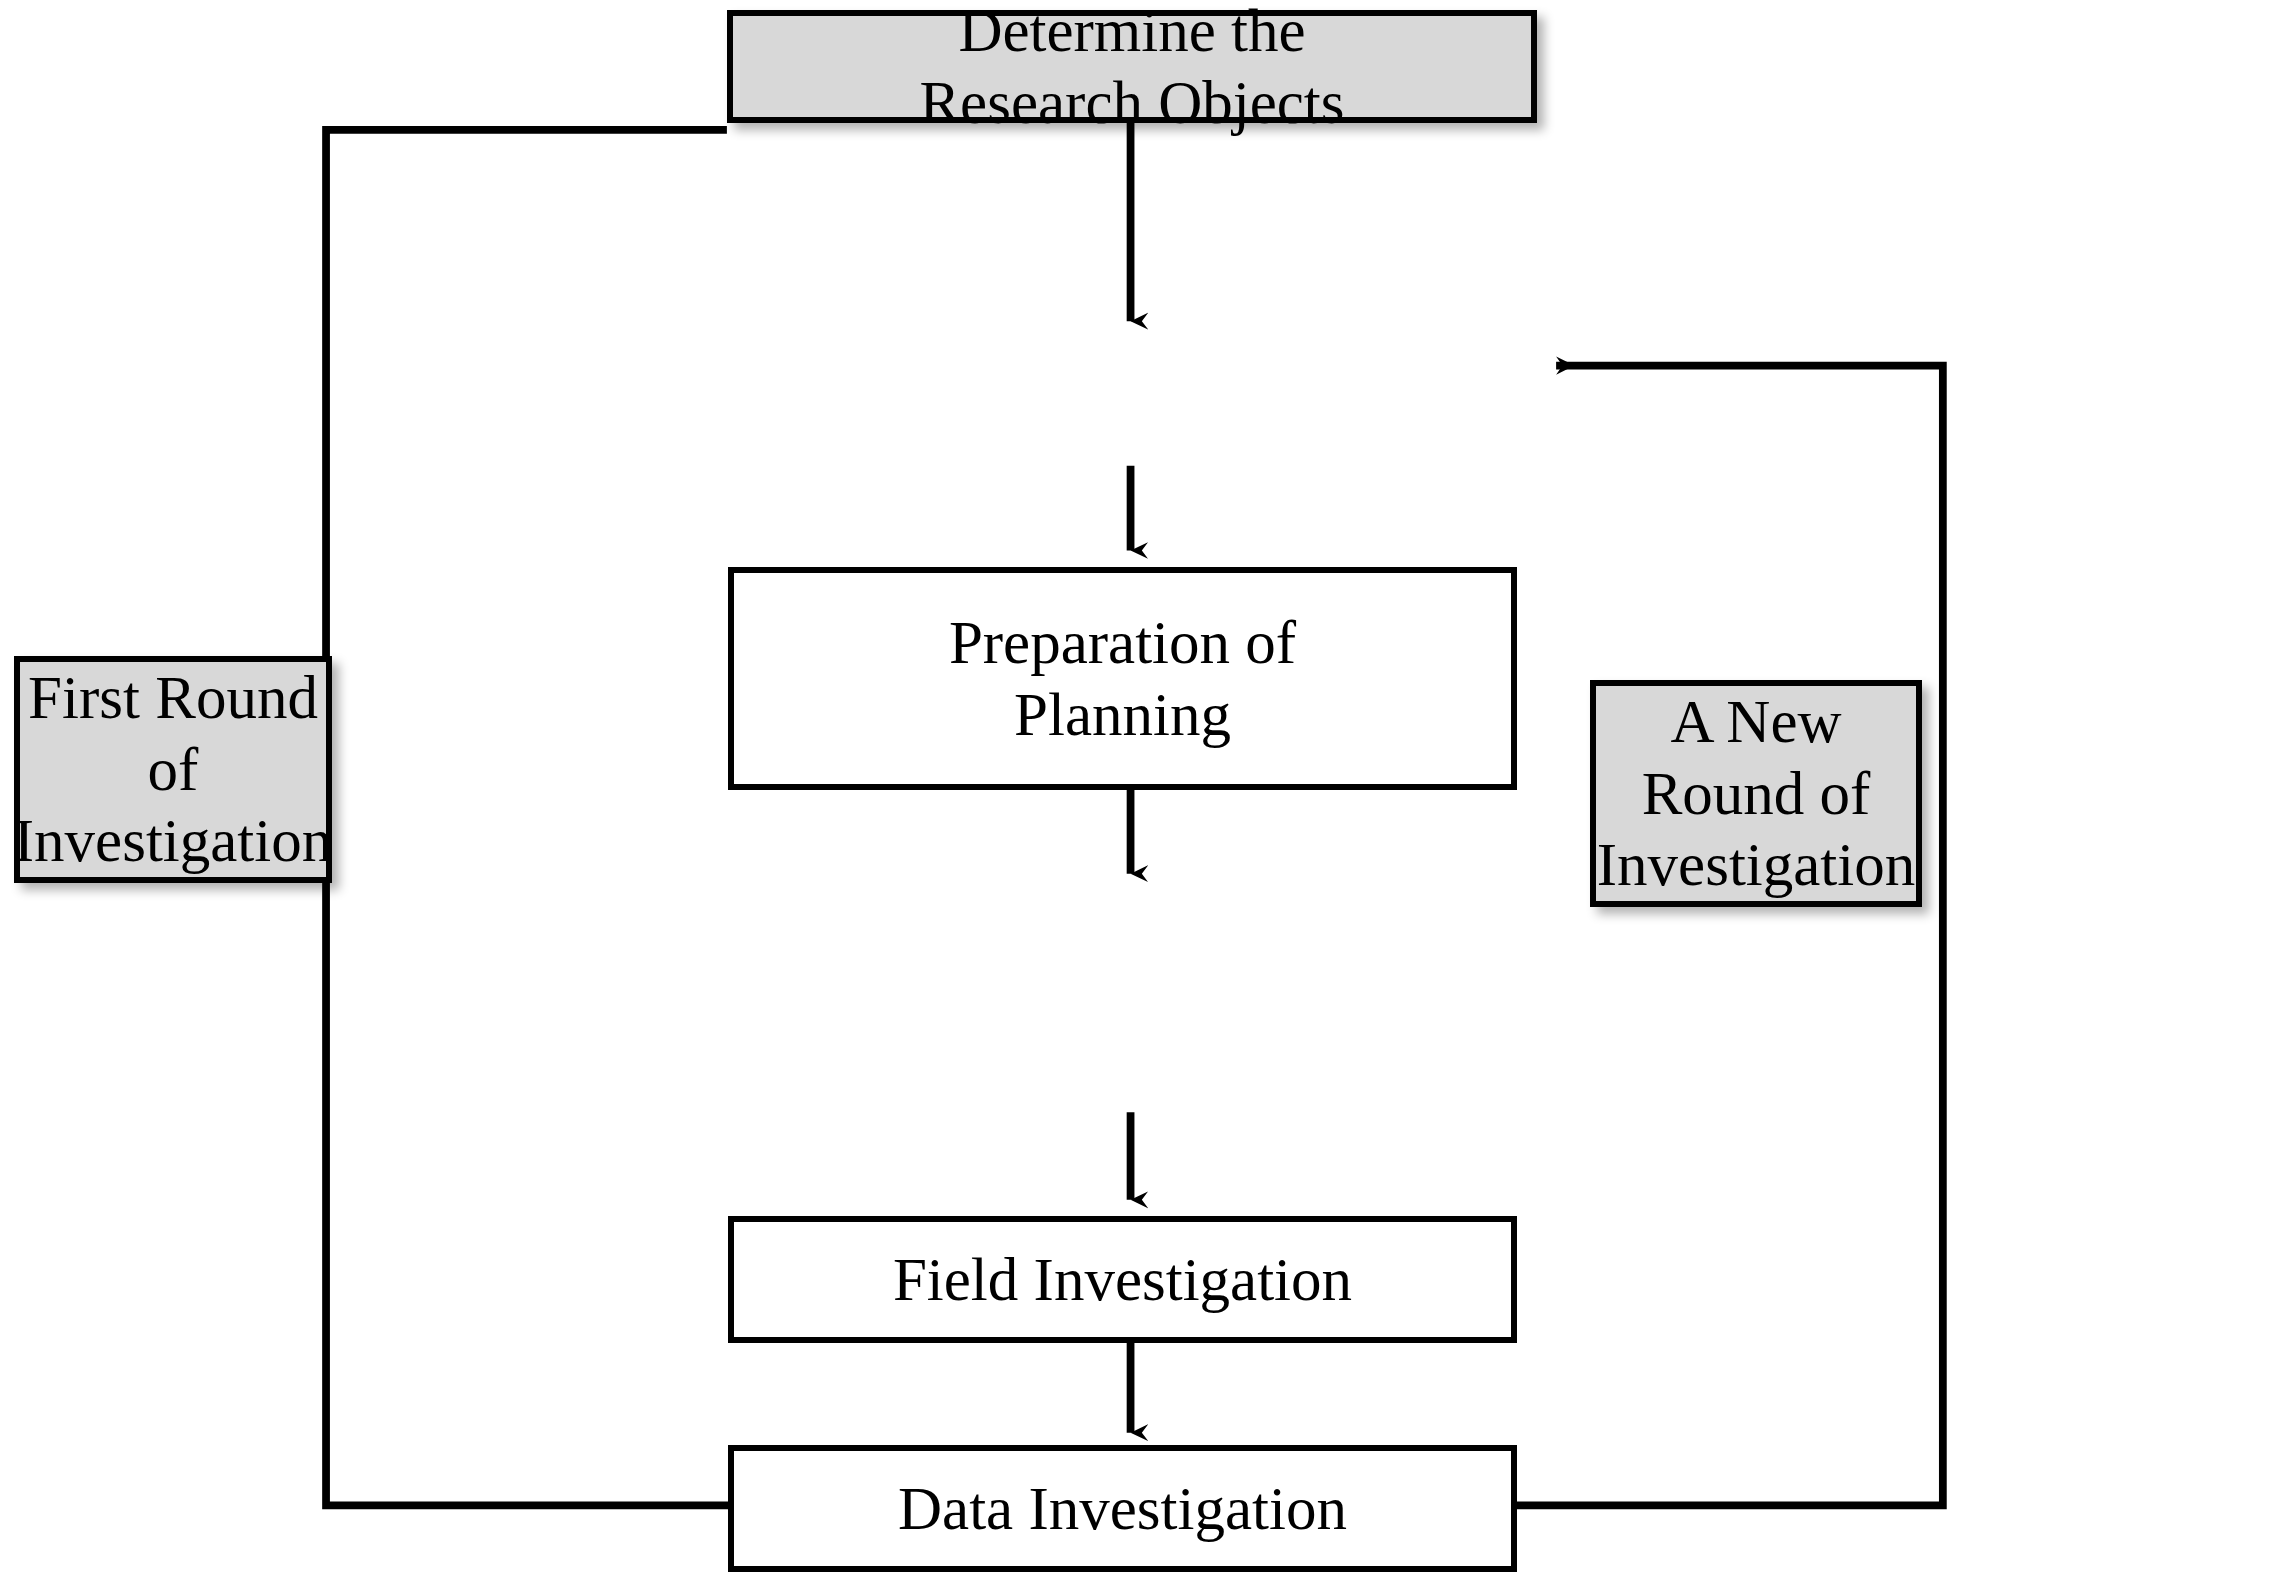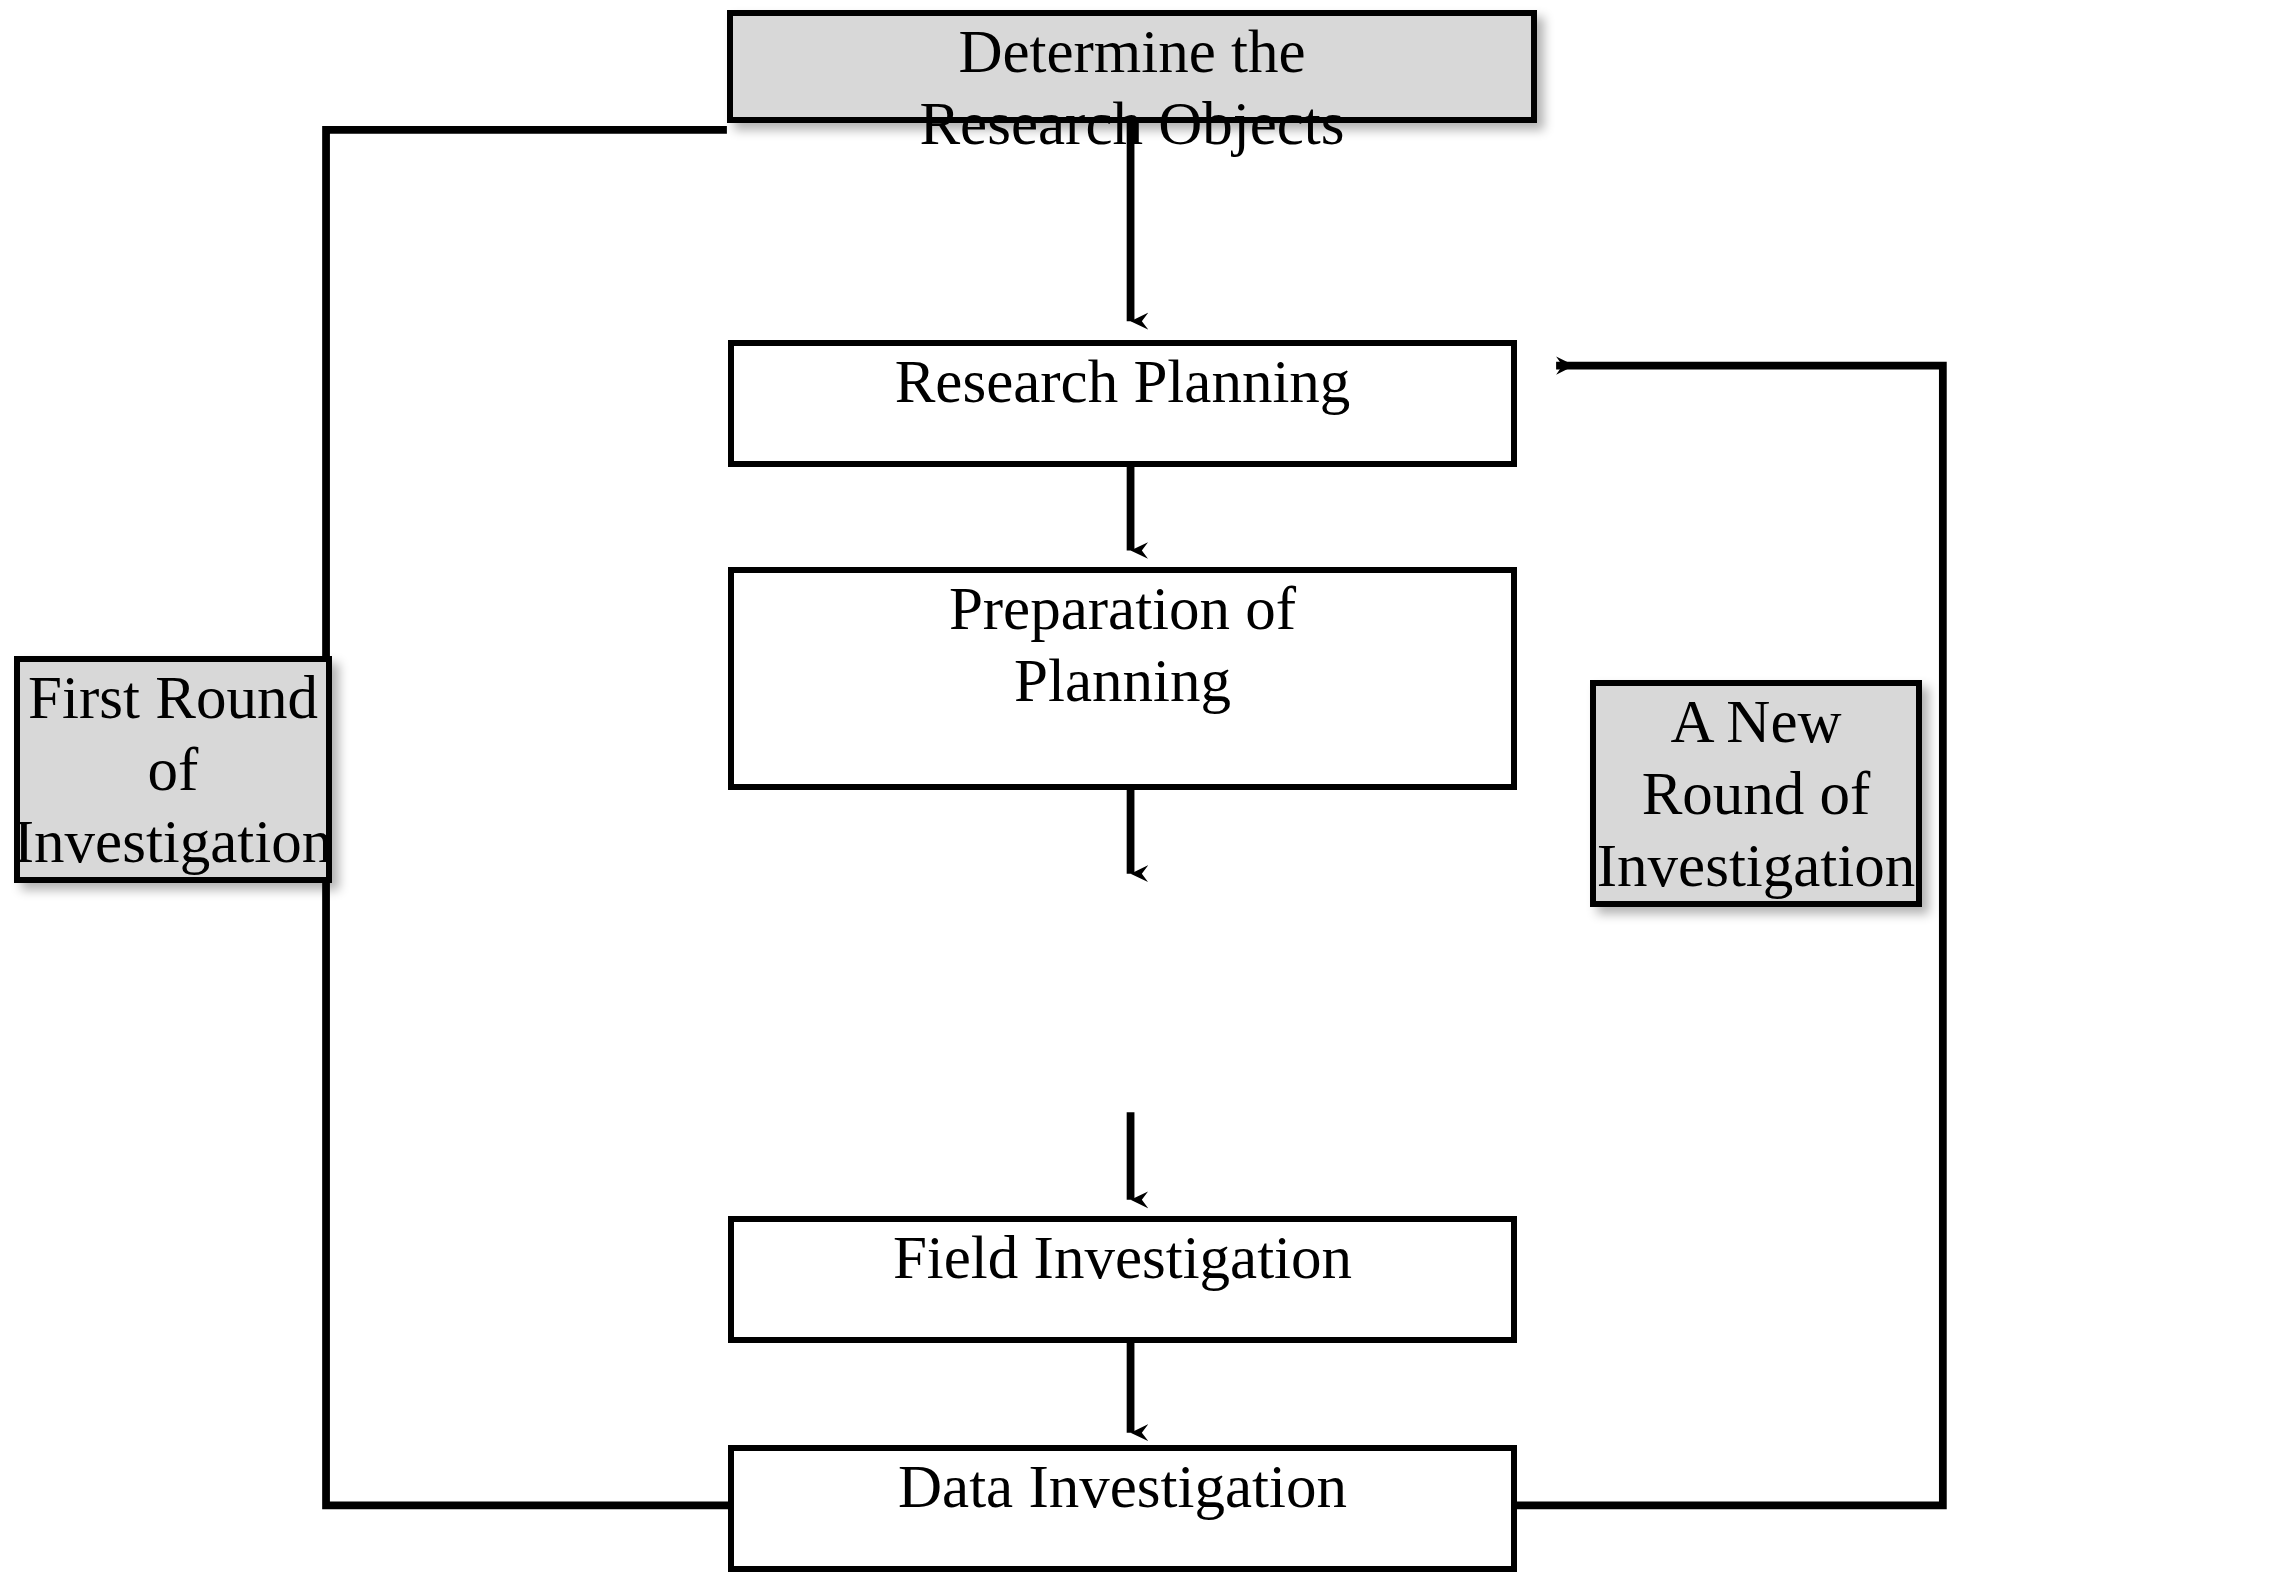--- a/index.html
+++ b/index.html
@@ -22,21 +22,21 @@
     width: 2295px;
     height: 1595px;
     pointer-events: none;
   }
   .node {
     position: absolute;
     box-sizing: border-box;
     border: 6.4px solid #000000;
     background: #ffffff;
     display: flex;
-    align-items: flex-start;
+    align-items: center;
     justify-content: center;
     text-align: center;
     z-index: 3;
   }
   .node.shaded {
     background: #d8d8d8;
     box-shadow: 7px 7px 10px rgba(0,0,0,0.30);
   }
   .node .label {
     font-size: 61px;
@@ -78,23 +78,20 @@
 
       <polyline points="2148,2133 2753,2133 2753,518 2205,518" marker-end="url(#arrowLeft)"></polyline>
     </g>
   </svg>
 
   <div class="node shaded" style="left:727px; top:10px; width:810px; height:113px;">
     <span class="label">Determine the
 Research Objects</span>
   </div>
 
-  <div class="node" style="left:728px; top:340px; width:789px; height:127px;">
-    <span class="label">Research Planning</span>
-  </div>
 
   <div class="node" style="left:728px; top:567px; width:789px; height:223px;">
     <span class="label">Preparation of
 Planning</span>
   </div>
 
 
   <div class="node" style="left:728px; top:1216px; width:789px; height:127px;">
     <span class="label">Field Investigation</span>
   </div>

